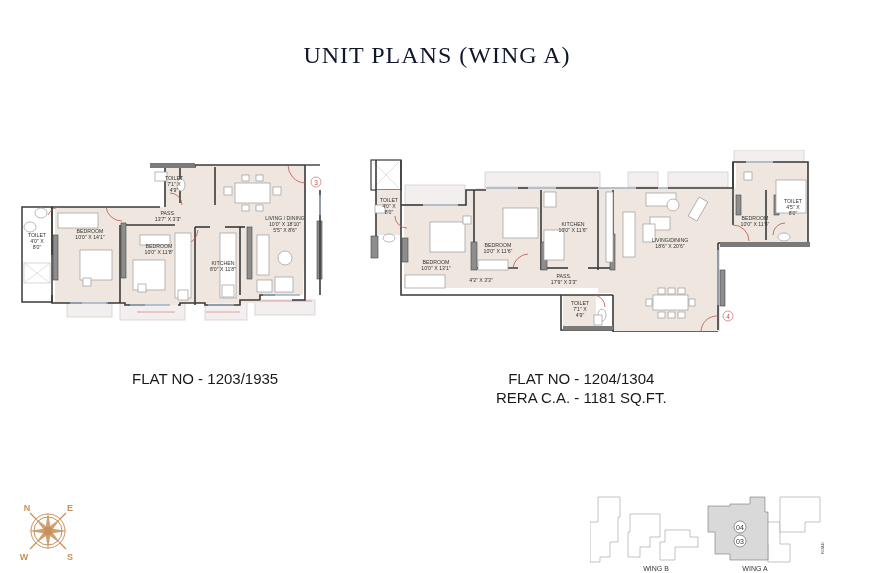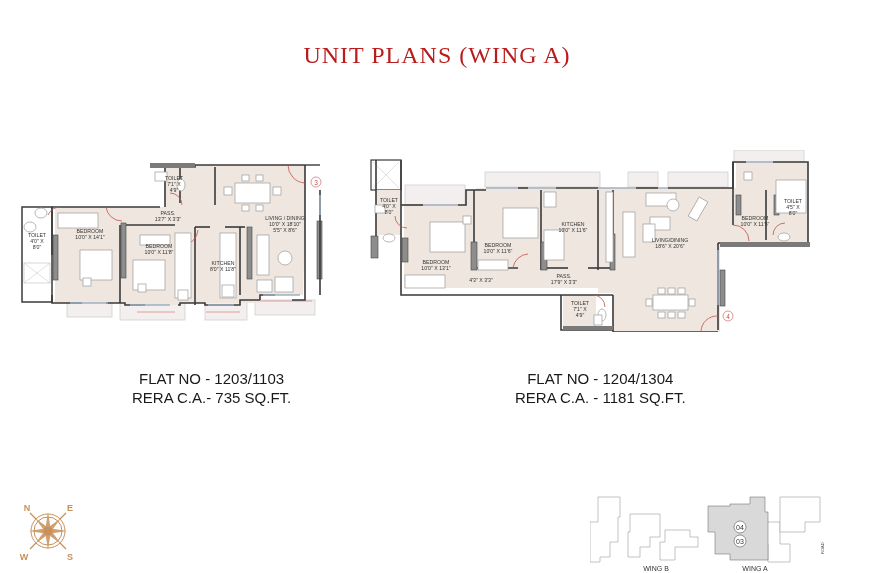--- a/index.html
+++ b/index.html
@@ -1,17 +1,17 @@
 <!DOCTYPE html>
 <html><head>
 <meta charset="utf-8">
 <style>
   html,body{margin:0;padding:0;background:#ffffff;}
   body{width:874px;height:573px;position:relative;overflow:hidden;font-family:"Liberation Sans",sans-serif;}
-  .title{position:absolute;left:0;width:874px;top:42px;text-align:center;font-family:"Liberation Serif","DejaVu Serif",serif;font-size:24px;letter-spacing:1px;color:#b91c1c;}
+  .title{position:absolute;left:0;width:874px;top:42px;text-align:center;font-family:"Liberation Serif","DejaVu Serif",serif;font-size:24px;letter-spacing:1px;color:#0f172a;}
   .plan{position:absolute;}
   .caption{position:absolute;font-family:"Liberation Sans",sans-serif;font-size:15px;line-height:19px;color:#1a1a1a;}
   .caption div{white-space:nowrap;}
   .compass{position:absolute;left:8px;top:496px;}
   .keyplan{position:absolute;left:590px;top:492px;}
   svg text{font-family:"Liberation Sans",sans-serif;}
 </style>
 </head>
 <body>
 
@@ -131,22 +131,21 @@
     <text x="203" y="116">8'0" X 11'8"</text>
     <text x="265" y="65">LIVING / DINING</text>
     <text x="265" y="71">10'0" X 18'10"</text>
     <text x="265" y="77">5'5" X 8'6"</text>
   </g>
   <circle cx="296" cy="27" r="5" fill="none" stroke="#c0504d" stroke-width="0.6"></circle>
   <text x="296" y="29.5" font-size="6.5" fill="#c0504d" text-anchor="middle">3</text>
 </svg>
 
 <div class="caption" style="left:132px;top:369px;text-align:center;">
-  <div>FLAT NO - 1203/1103</div>
-  <div>RERA C.A.- 735 SQ.FT.</div>
+  <div>FLAT NO - 1203/1935</div>
 </div>
 
 <svg class="plan" style="left:368px;top:150px;" width="480" height="182" viewBox="0 0 480 182">
 
   <g fill="#f4efef" stroke="#cfcfcf" stroke-width="0.8">
     <rect x="37" y="35" width="60" height="20"></rect>
     <rect x="117" y="22" width="115" height="15"></rect>
     <rect x="260" y="22" width="30" height="15"></rect>
     <rect x="300" y="22" width="60" height="15"></rect>
     <rect x="366" y="0" width="70" height="12"></rect>
@@ -272,21 +271,21 @@
     <text x="387" y="70">BEDROOM</text>
     <text x="387" y="76">10'0" X 11'6"</text>
     <text x="425" y="53">TOILET</text>
     <text x="425" y="59">4'5" X</text>
     <text x="425" y="65">8'0"</text>
   </g>
   <circle cx="360" cy="166" r="5" fill="none" stroke="#c0504d" stroke-width="0.6"></circle>
   <text x="360" y="168.5" font-size="6.5" fill="#c0504d" text-anchor="middle">4</text>
 </svg>
 
-<div class="caption" style="left:515px;top:369px;text-align:center;">
+<div class="caption" style="left:496px;top:369px;text-align:center;">
   <div>FLAT NO - 1204/1304</div>
   <div>RERA C.A. - 1181 SQ.FT.</div>
 </div>
 
 <svg class="compass" width="80" height="70" viewBox="0 0 80 70">
   <g fill="none" stroke="#c8905a" stroke-width="1">
     <circle cx="40" cy="35" r="17"></circle>
     <circle cx="40" cy="35" r="14"></circle>
     <circle cx="40" cy="35" r="4" fill="#c8905a"></circle>
   </g>

